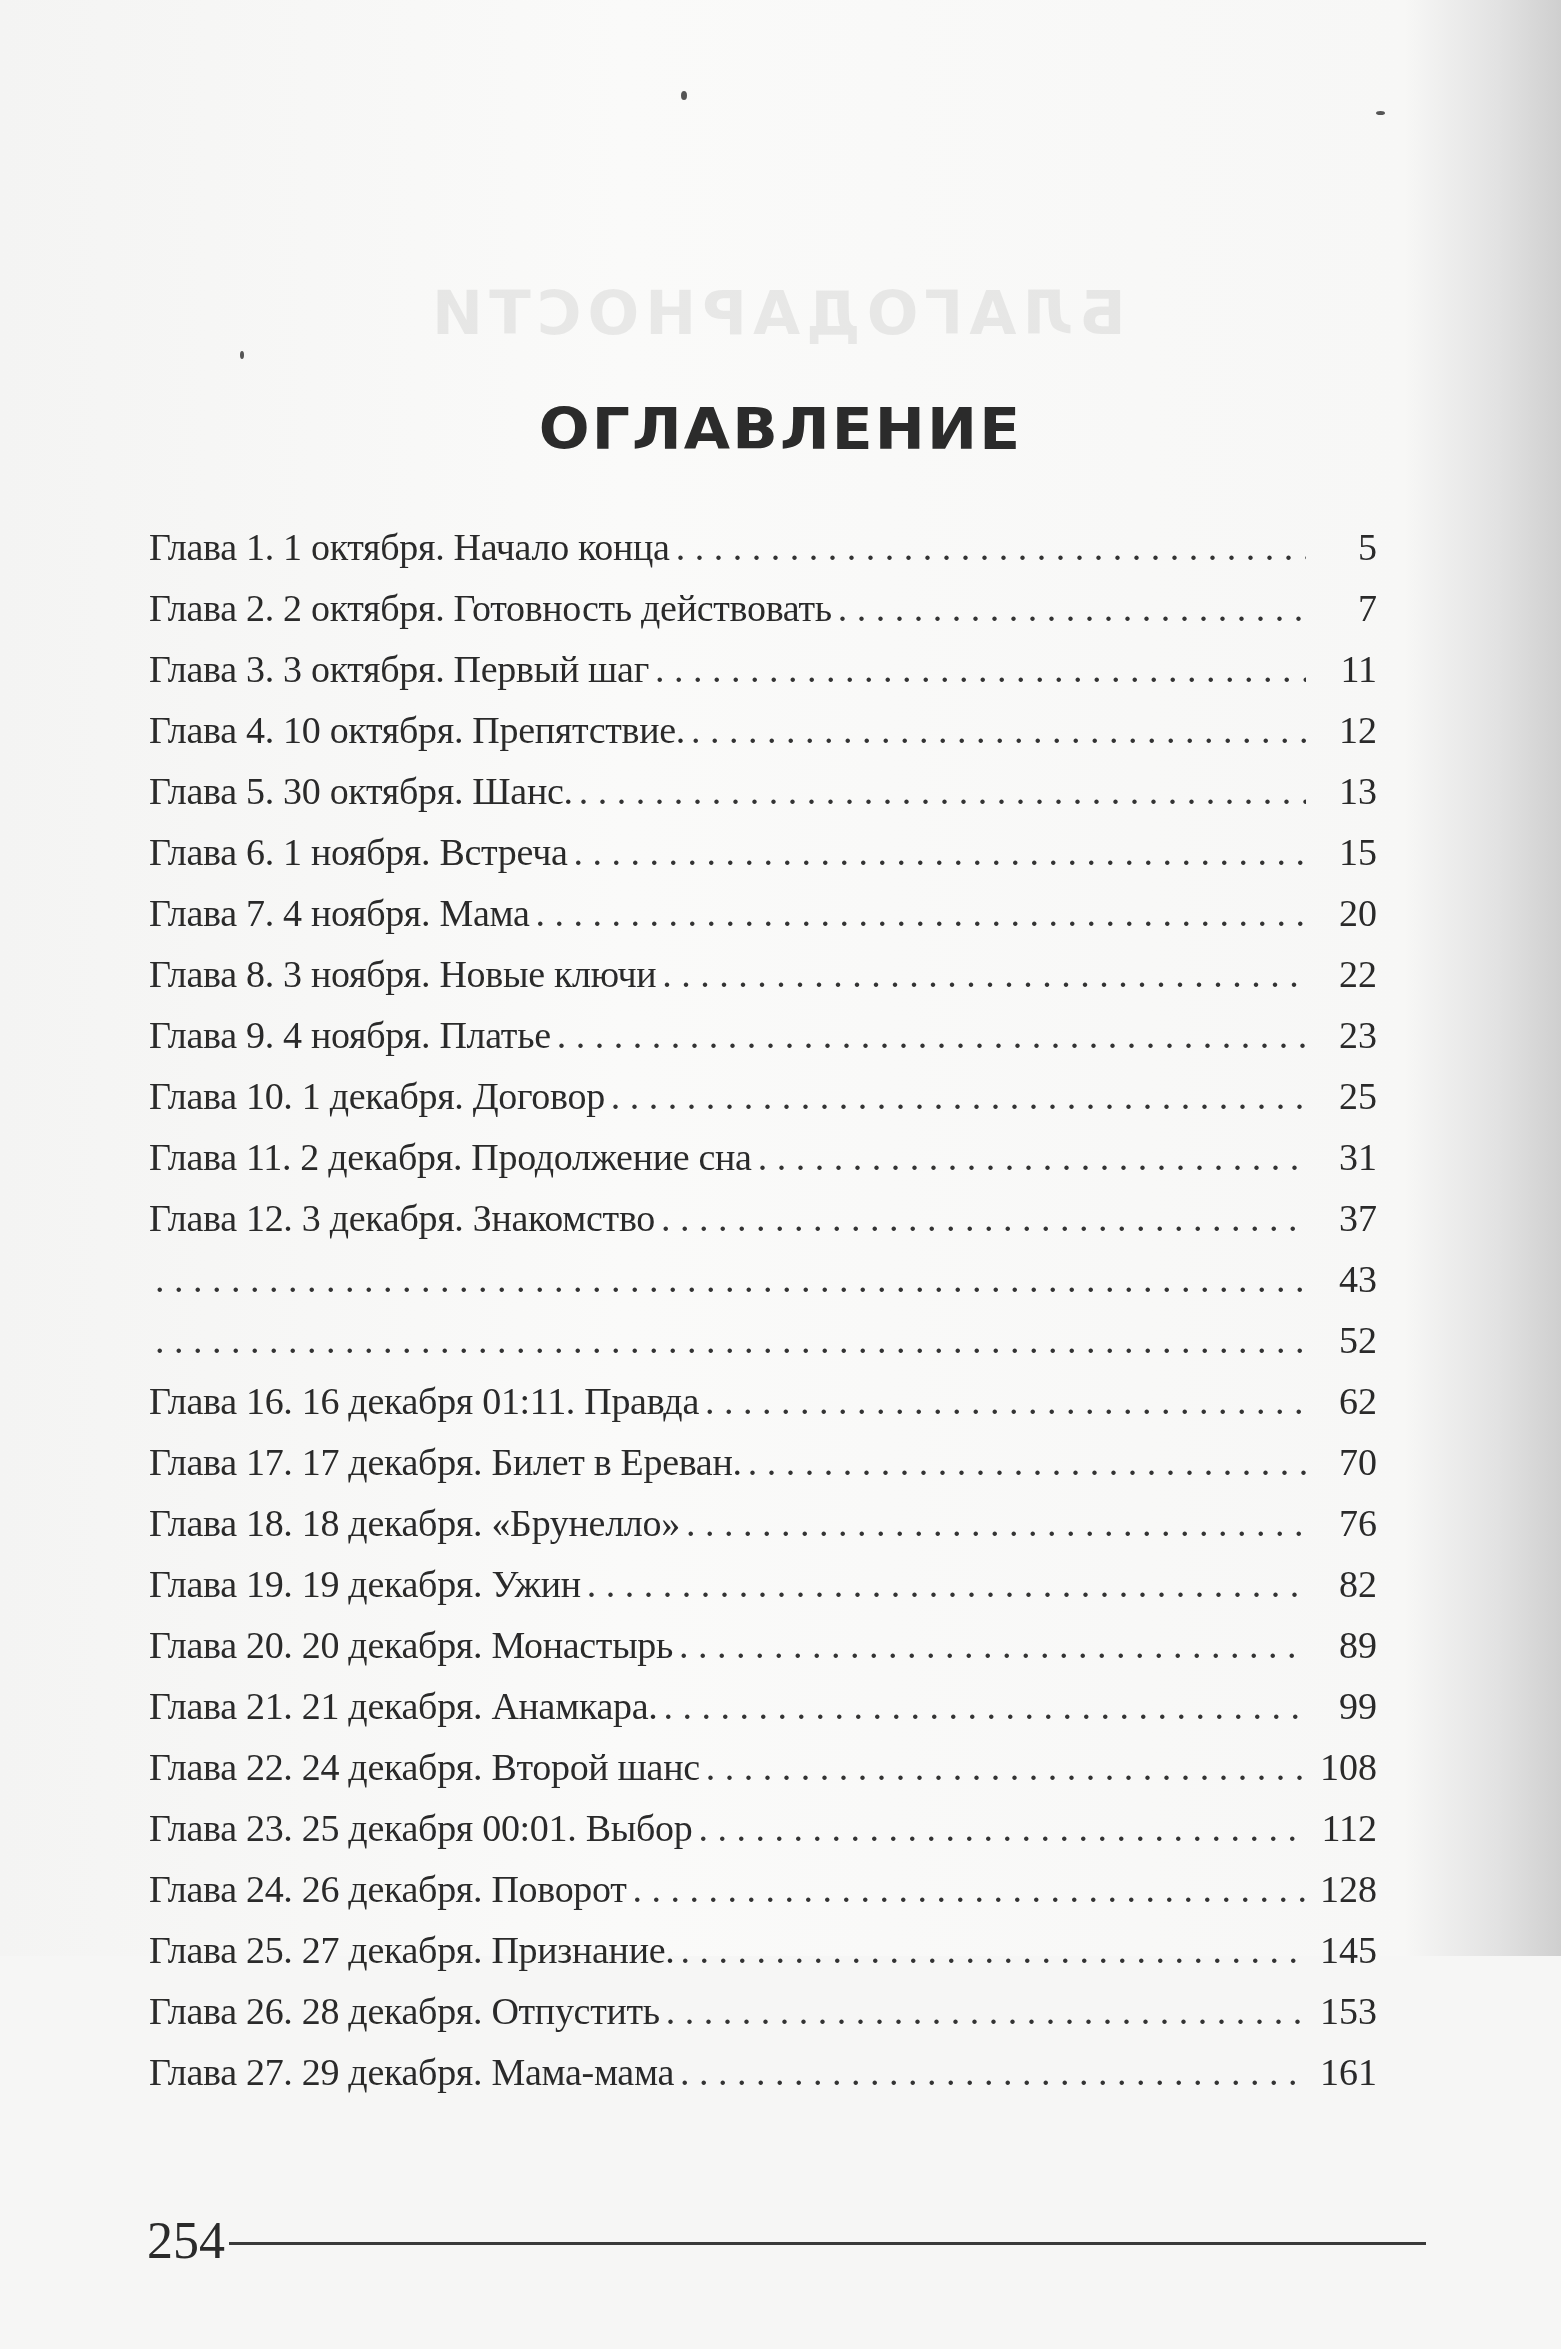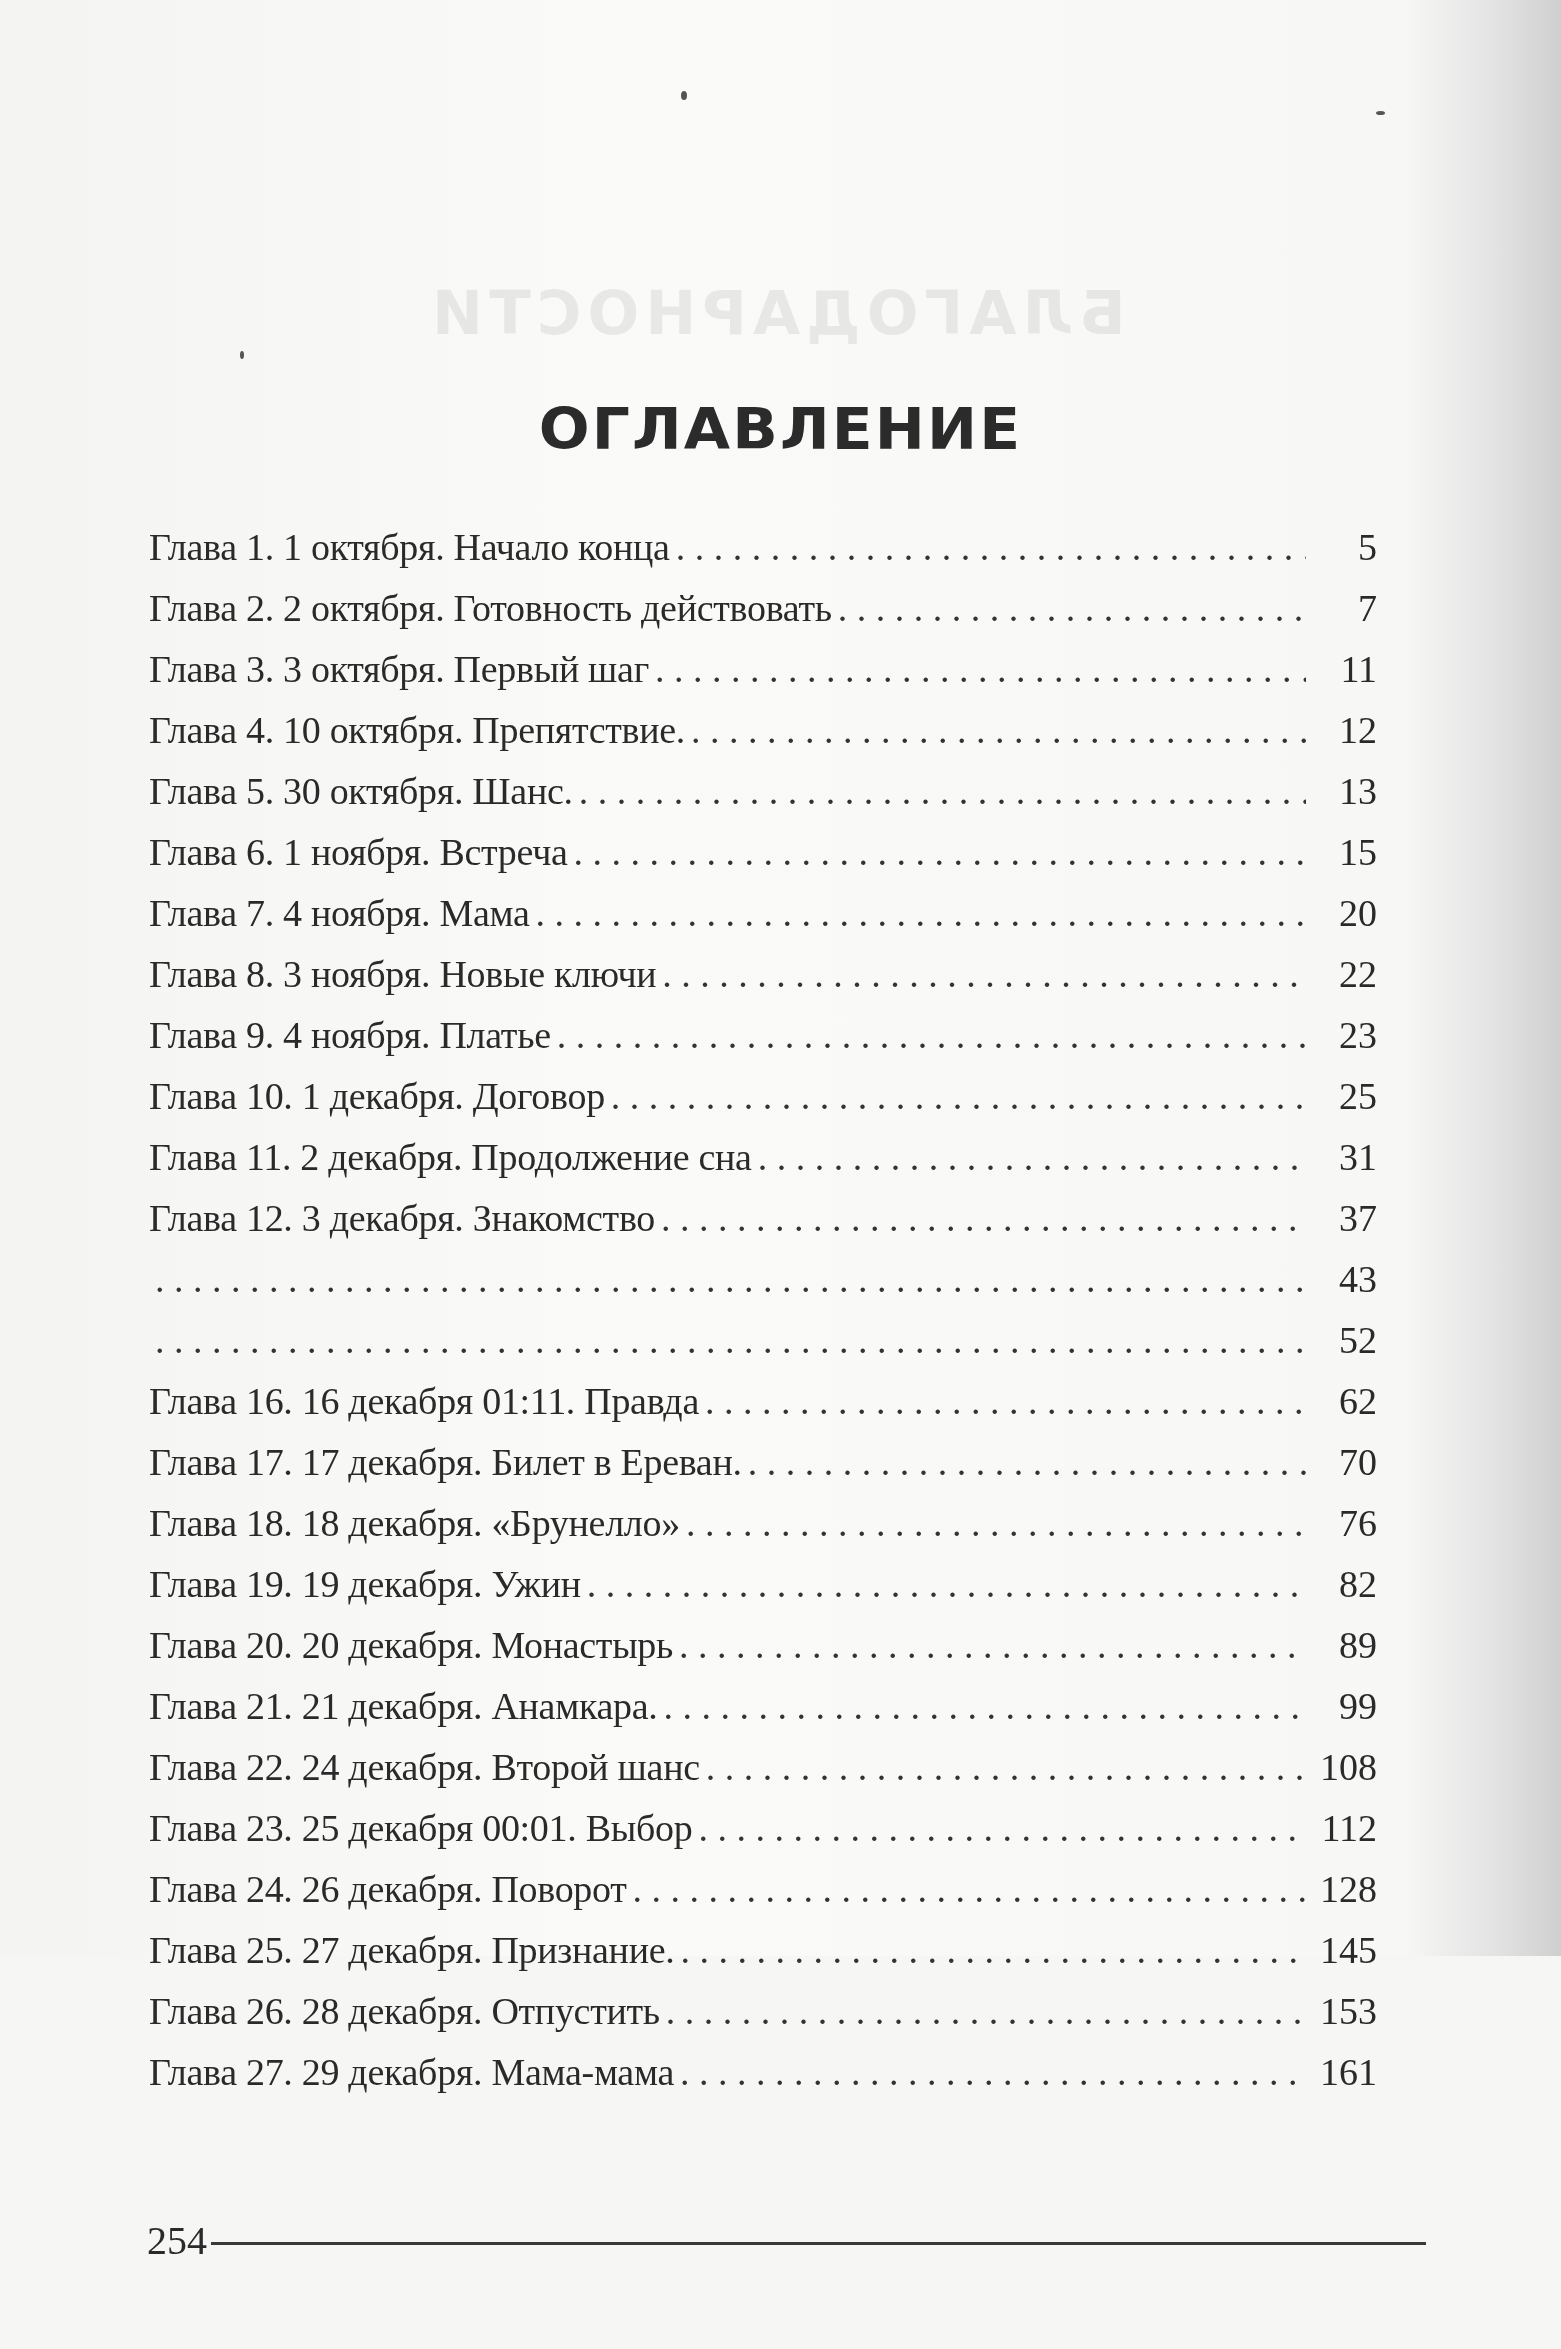--- a/index.html
+++ b/index.html
@@ -45,21 +45,21 @@
     content: ". . . . . . . . . . . . . . . . . . . . . . . . . . . . . . . . . . . . . . . . . . . . . . . . . . . . . . . . . . . . . . . . . . . . . .";
     letter-spacing: 0px;
   }
   .toc .page-num {
     flex: 0 0 auto; min-width: 65px; text-align: right; white-space: nowrap;
   }
   .footer {
     position: absolute; left: 147px; top: 2215px; width: 1279px; height: 51px;
     display: flex; align-items: center;
   }
-  .footer .folio { font-size: 40px; color: #2a2a2a; line-height: 51px; text-align: right; }
+  .footer .folio { font-size: 52px; color: #2a2a2a; line-height: 51px; text-align: right; }
   .footer .rule {
     flex: 1 1 auto; height: 3px; background: #3a3a3a; margin-left: 4px; margin-top: 6px;
   }
   .speck { position: absolute; background: #555; border-radius: 50%; }
 </style>
 </head>
 <body>
 
 <div class="page">
   <div class="ghost ghost-title">БЛАГОДАРНОСТИ</div>

